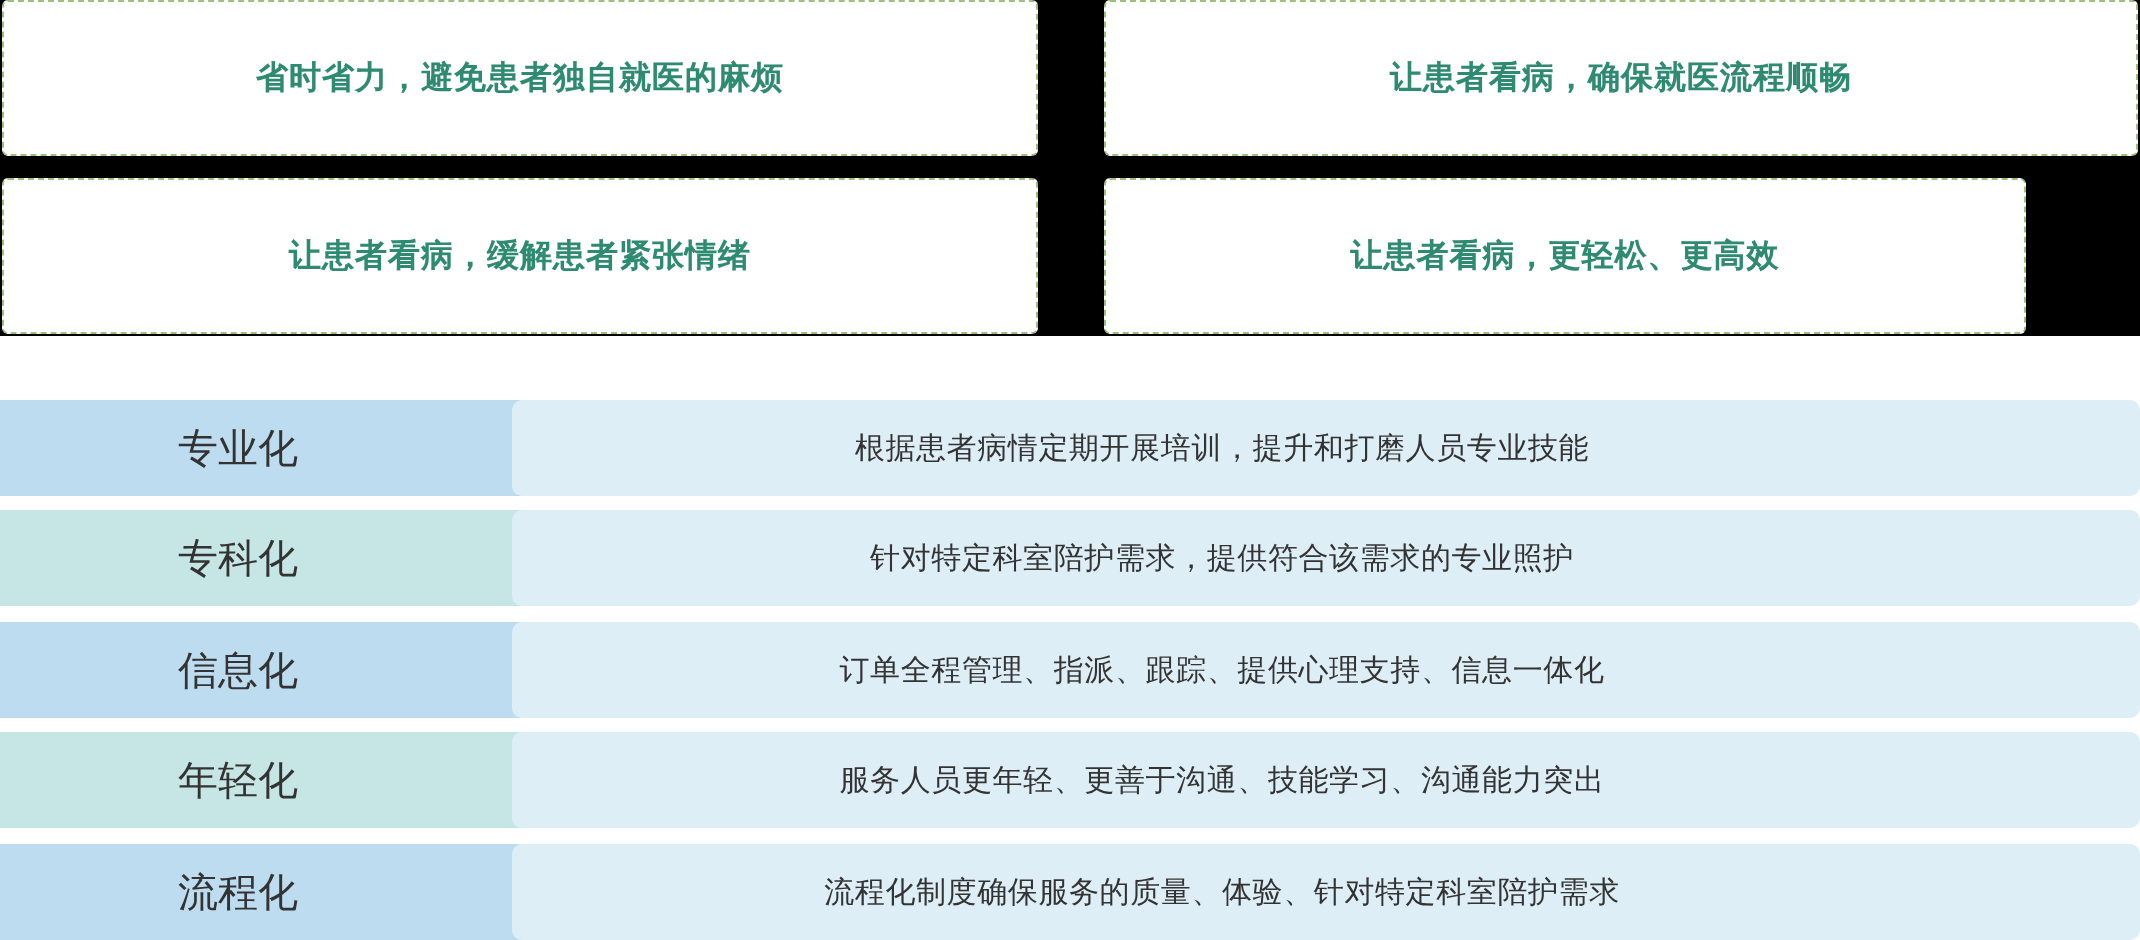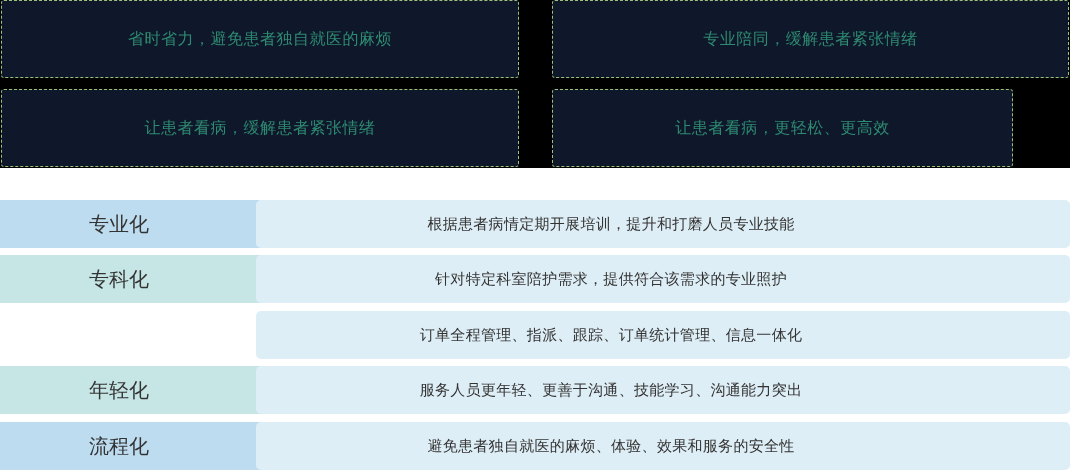--- a/index.html
+++ b/index.html
@@ -7,25 +7,25 @@
     width: 1070px; height: 470px; position: relative; overflow: hidden;
     background: #ffffff;
     font-family: "DejaVu Sans", "Liberation Sans", sans-serif;
   }
   .top-band {
     position: absolute; left: 0; top: 0; width: 1070px; height: 168px;
     background: #000000;
   }
   .card {
     position: absolute; box-sizing: border-box;
-    background: #0f172a;
+    background: #ffffff;
     border: 1px dashed #9cc27a;
     border-radius: 3px;
     display: flex; align-items: center; justify-content: center;
-    color: #2e8b72; font-weight: normal; font-size: 16px; letter-spacing: 0.5px;
+    color: #2e8b72; font-weight: bold; font-size: 16px; letter-spacing: 0.5px;
   }
   .card.c0 { left: 1px; top: 0; width: 518px; height: 78px; }
   .card.c1 { left: 552px; top: 0; width: 517px; height: 78px; }
   .card.c2 { left: 1px; top: 89px; width: 518px; height: 78px; }
   .card.c3 { left: 552px; top: 89px; width: 461px; height: 78px; }
   .row {
     position: absolute; left: 0; width: 1070px; height: 48px;
   }
   .row-label {
     position: absolute; left: 0; top: 0; width: 262px; height: 48px;
@@ -44,41 +44,42 @@
   .teal { background: #c6e6e5; }
 </style>
 </head>
 <body>
 
 <div class="top-band">
   <div class="card c0">
       <span>省时省力，避免患者独自就医的麻烦</span>
     </div>
   <div class="card c1">
-      <span>专业陪同，缓解患者紧张情绪</span>
+      <span>让患者看病，确保就医流程顺畅</span>
     </div>
   <div class="card c2">
       <span>让患者看病，缓解患者紧张情绪</span>
     </div>
   <div class="card c3">
       <span>让患者看病，更轻松、更高效</span>
     </div>
 </div>
 
 <div class="row" style="top:200px">
   <div class="row-label blue">专业化</div>
   <div class="row-desc">根据患者病情定期开展培训，提升和打磨人员专业技能</div>
 </div>
 <div class="row" style="top:255px">
   <div class="row-label teal">专科化</div>
   <div class="row-desc">针对特定科室陪护需求，提供符合该需求的专业照护</div>
 </div>
 <div class="row" style="top:311px">
-  <div class="row-desc">订单全程管理、指派、跟踪、订单统计管理、信息一体化</div>
+  <div class="row-label blue">信息化</div>
+  <div class="row-desc">订单全程管理、指派、跟踪、提供心理支持、信息一体化</div>
 </div>
 <div class="row" style="top:366px">
   <div class="row-label teal">年轻化</div>
   <div class="row-desc">服务人员更年轻、更善于沟通、技能学习、沟通能力突出</div>
 </div>
 <div class="row" style="top:422px">
   <div class="row-label blue">流程化</div>
-  <div class="row-desc">避免患者独自就医的麻烦、体验、效果和服务的安全性</div>
+  <div class="row-desc">流程化制度确保服务的质量、体验、针对特定科室陪护需求</div>
 </div>
 
 </body></html>

